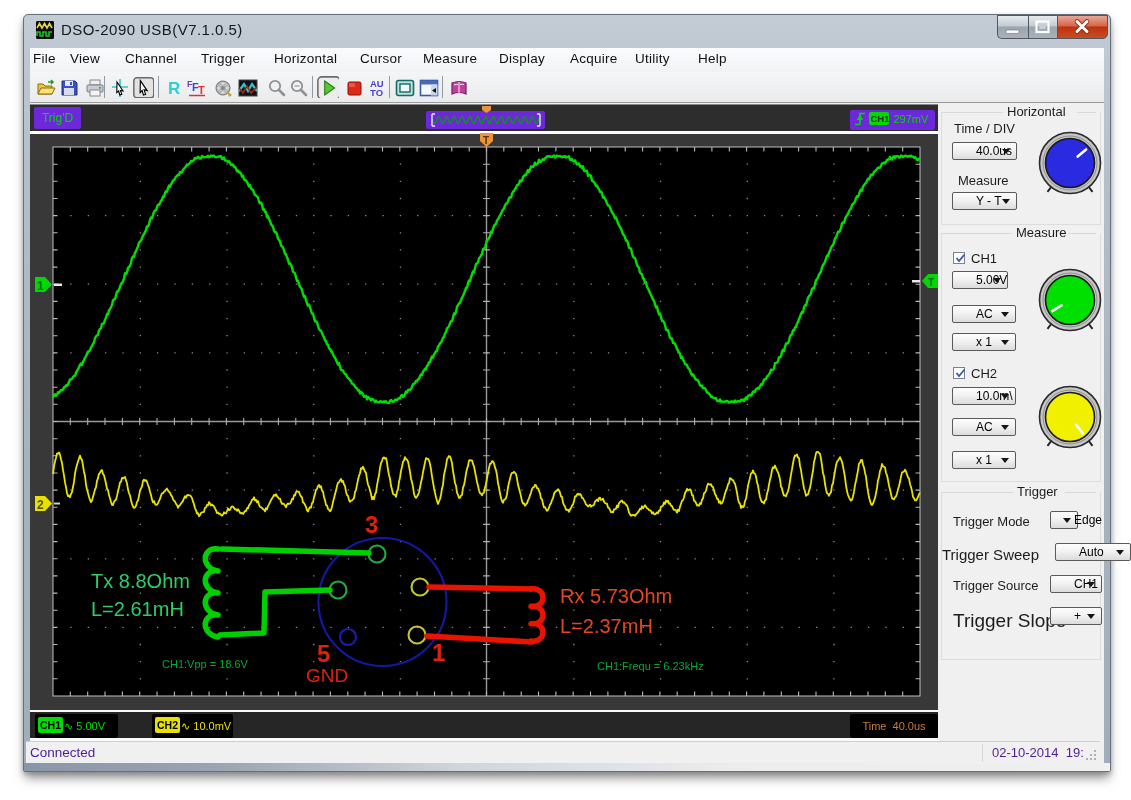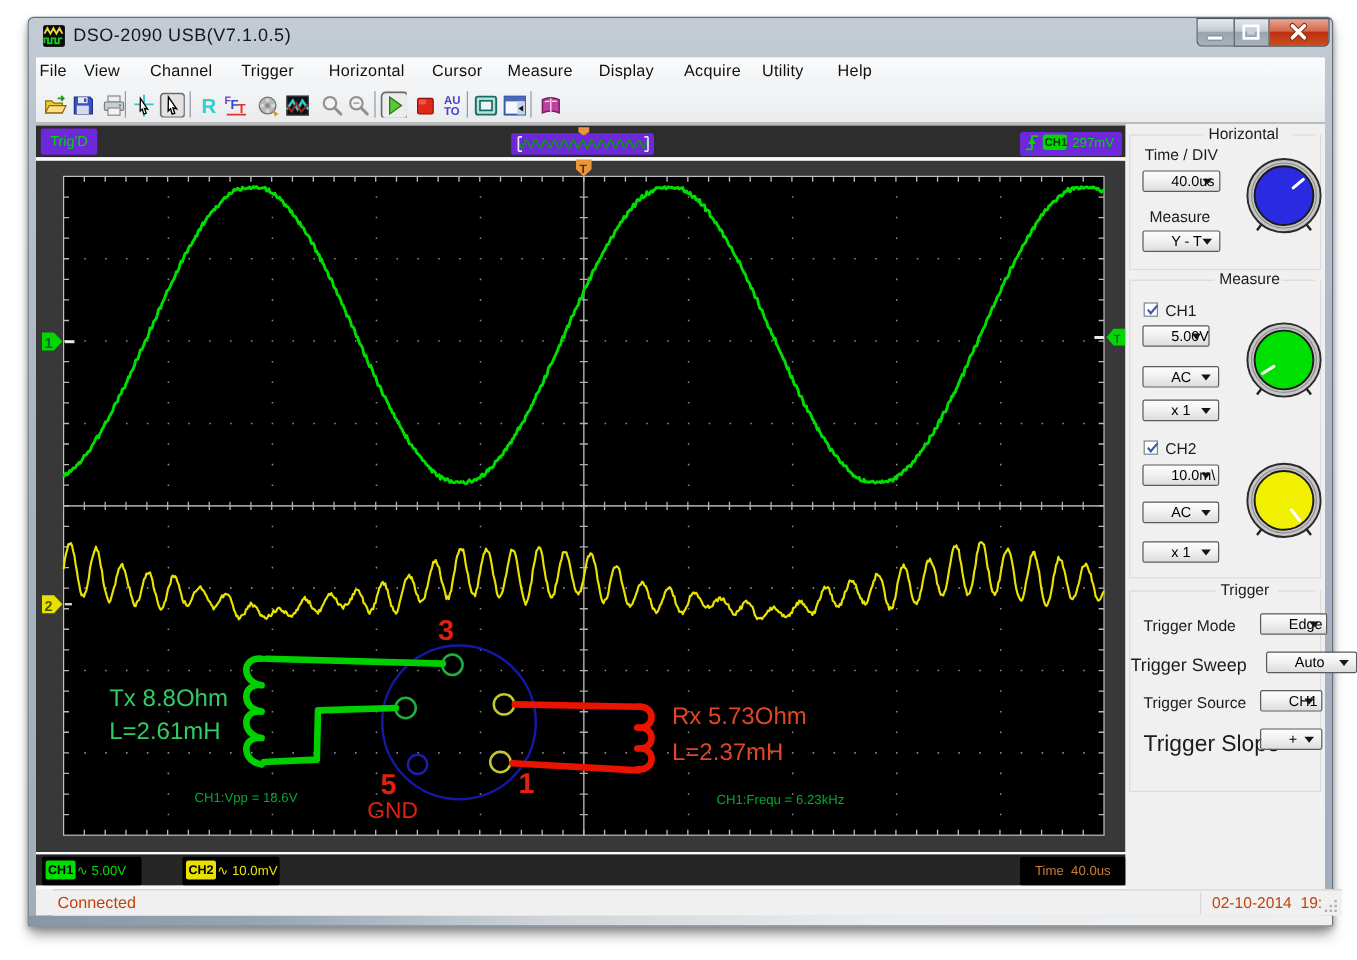--- a/index.html
+++ b/index.html
@@ -23,21 +23,21 @@
 #strip{left:30px;top:104px;width:908px;height:27px;background:#2d2d2d;border-top:1px solid #888}
 .blackbox{position:absolute;background:#6d28d9;border-radius:2px}
 #trigd{left:4px;top:2px;width:47px;height:22px;color:#00d800;font-size:12px;line-height:22px;text-align:center}
 #tinfo{left:820px;top:5px;width:85px;height:20px}
 #prevbox{left:396px;top:6px;width:119px;height:18px}
 
 #botbar{left:30px;top:712px;width:908px;height:26px;background:#262626}
 .bb{position:absolute;top:2px;height:24px;background:#000;border-radius:2px;font-size:11px;line-height:24px;white-space:nowrap}
 .badge{display:inline-block;height:16px;line-height:16px;padding:0 2px;border-radius:2px;color:#000;font-weight:bold;margin:0 1px 0 3px;vertical-align:1px;font-size:10.5px}
 
-#status{left:44px;top:741px;width:1074px;height:22px;background:#f0f0f0;border-top:1px solid #cfcfcf;font-size:13px;color:#c2410c}
+#status{left:26px;top:741px;width:1074px;height:22px;background:#f0f0f0;border-top:1px solid #cfcfcf;font-size:13px;color:#4c1d95}
 
 #panel{left:938px;top:104px;width:166px;height:637px;background:#f0f0f0}
 .plabel{position:absolute;font-size:13px;color:#1c1c1c}
 .gline{position:absolute;height:1px;background:#d9d9d9}
 .dd{position:absolute;height:18px;border:1px solid #5a5a5a;border-radius:2px;background:linear-gradient(180deg,#fdfdfd 0%,#f2f2f2 45%,#dcdcdc 100%);font-size:12px;color:#000;line-height:16px;padding-left:23px}
 .dd:after{content:"";position:absolute;right:6px;top:6px;width:0;height:0;border-left:4.5px solid transparent;border-right:4.5px solid transparent;border-top:5.5px solid #141414}
 .cb{position:absolute;width:12px;height:12px;background:#fff;border:1px solid #7a838f}
 .cb svg{position:absolute;left:0px;top:-1px}
 </style></head><body>
 <div class="abs" id="win"></div>
@@ -302,21 +302,21 @@
       </svg>
     </div>
     <div class="plabel" style="left:33px;top:262px">CH2</div>
     <div class="dd" style="left:14px;top:283px;width:64px">10.0m\</div>
     <div class="dd" style="left:14px;top:314px;width:64px">AC</div>
     <div class="dd" style="left:14px;top:347px;width:64px">x 1</div>
     <div class="plabel" style="left:79px;top:380px">Trigger</div>
     <div class="gline" style="left:4px;top:388px;width:71px"></div>
     <div class="gline" style="left:127px;top:388px;width:31px"></div>
     <div class="plabel" style="left:15px;top:410px;font-size:13px">Trigger Mode</div>
-    <div class="dd" style="left:112px;top:407px;width:56px">Edge</div>
+    <div class="dd" style="left:112px;top:407px;width:28px">Edge</div>
     <div class="plabel" style="left:4px;top:442px;font-size:15px">Trigger Sweep</div>
     <div class="dd" style="left:117px;top:439px;width:76px">Auto</div>
     <div class="plabel" style="left:15px;top:474px;font-size:13px">Trigger Source</div>
     <div class="dd" style="left:112px;top:471px;width:52px">CH1</div>
     <div class="plabel" style="left:15px;top:506px;font-size:19px">Trigger Slope</div>
     <div class="dd" style="left:112px;top:503px;width:52px">+</div>
     <svg style="position:absolute;left:0;top:0" width="166" height="637" viewBox="938 104 166 637">
       <g transform="translate(0,0)">
         <circle cx="1070" cy="163" r="30.5" fill="#c6c6c6" stroke="#2a2a2a" stroke-width="1.6"></circle>
         <circle cx="1070" cy="163" r="27" fill="none" stroke="#8f8f8f" stroke-width="1"></circle>

